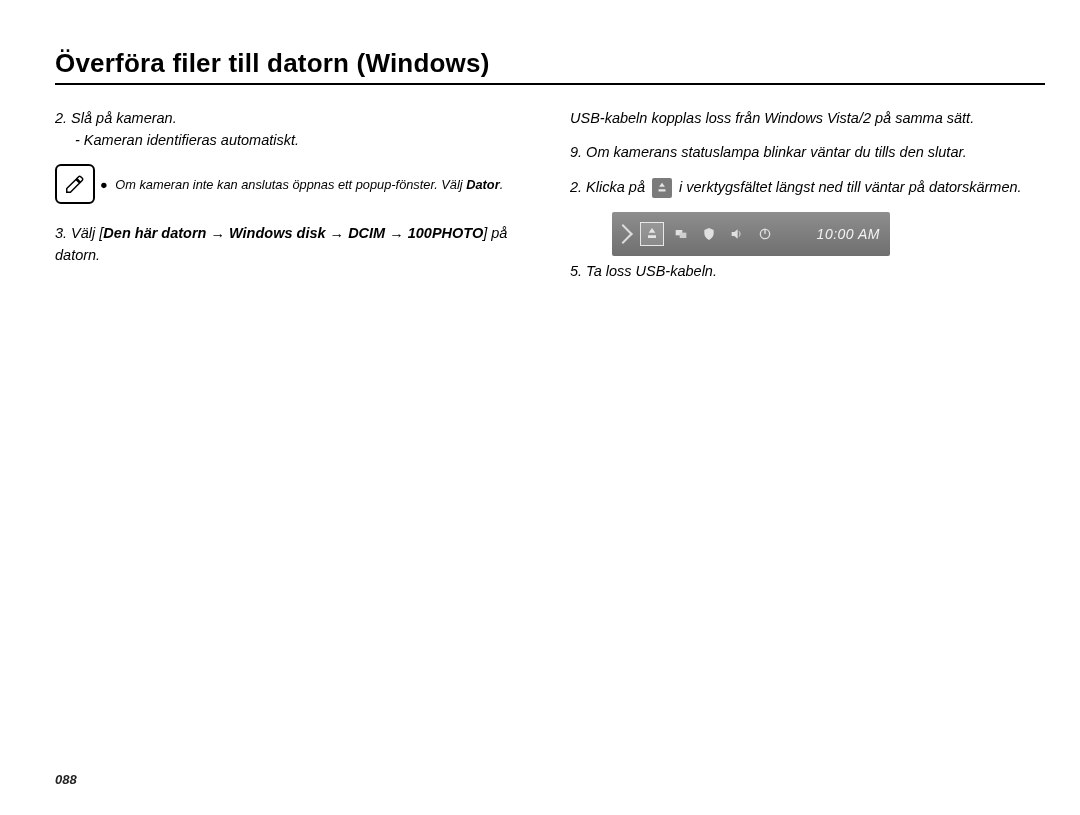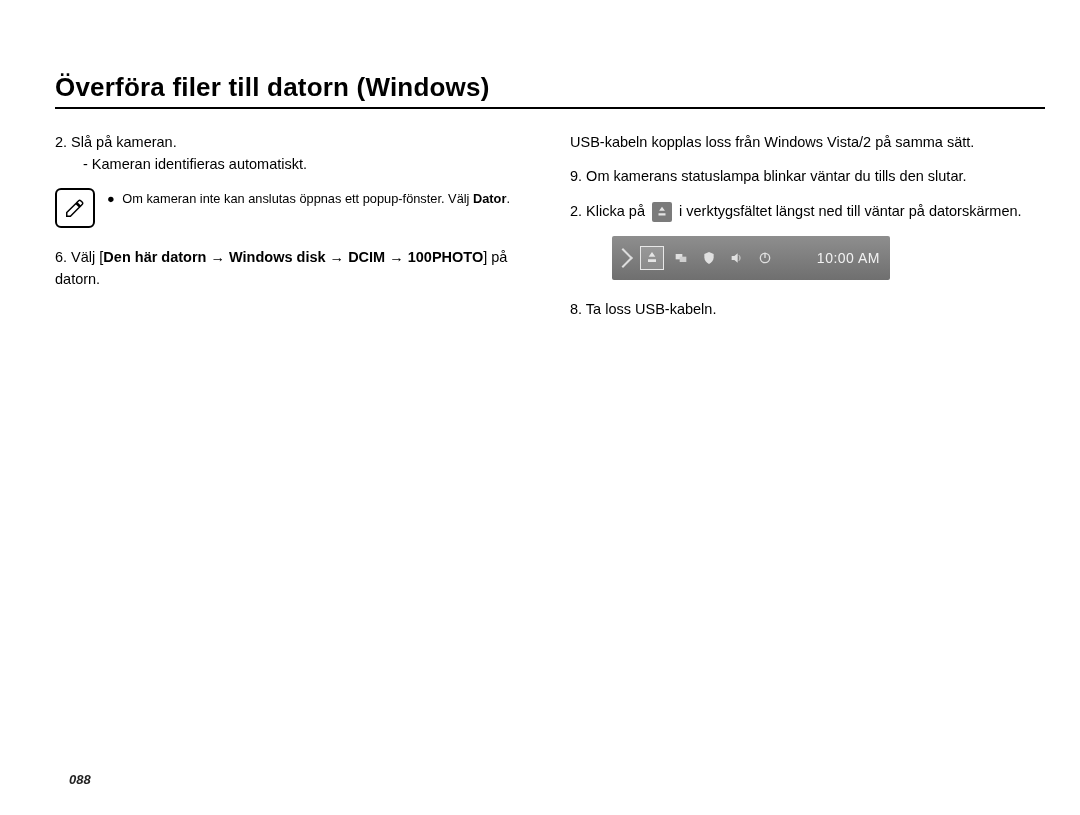--- a/index.html
+++ b/index.html
@@ -6,21 +6,21 @@
     margin: 0;
     padding: 0;
     background: #fff;
     font-family: Arial, Helvetica, sans-serif;
     color: #000;
   }
   .page {
     width: 1080px;
     height: 815px;
     box-sizing: border-box;
-    padding: 72px 35px 30px 55px;
+    padding: 48px 35px 30px 55px;
     position: relative;
   }
   h1.title {
     font-size: 26px;
     font-weight: bold;
     margin: 0 0 4px 0;
     letter-spacing: 0.2px;
   }
   .rule {
     border: none;
@@ -28,31 +28,32 @@
     margin: 0 0 22px 0;
   }
   .columns {
     display: flex;
     gap: 40px;
   }
   .col {
     flex: 1 1 0;
     font-size: 14.5px;
     line-height: 1.55;
+    font-style: italic;
   }
   .col p {
     margin: 0 0 12px 0;
   }
   .indent {
-    margin-left: 28px;
+    margin-left: 20px;
   }
   .callout {
     display: flex;
-    align-items: flex-start;
-    gap: 12px;
+    align-items: center;
+    gap: 5px;
     margin: 12px 0 18px 0;
   }
   .note-icon {
     width: 36px;
     height: 36px;
     border: 2px solid #000;
     border-radius: 6px;
     display: flex;
     align-items: center;
     justify-content: center;
@@ -83,21 +84,21 @@
   .inline-tray-icon svg { width: 14px; height: 14px; }
   .taskbar {
     width: 278px;
     height: 44px;
     background: linear-gradient(#8e8e8e, #6f6f6f);
     border-radius: 2px;
     display: flex;
     align-items: center;
     gap: 6px;
     padding: 0 10px 0 4px;
-    margin: 14px 0 18px 42px;
+    margin: 14px 0 4px 42px;
     box-sizing: border-box;
   }
   .taskbar .chev {
     width: 12px;
     height: 12px;
     border-top: 2px solid #ddd;
     border-right: 2px solid #ddd;
     transform: rotate(45deg);
     margin-right: 4px;
   }
@@ -113,21 +114,21 @@
     background: rgba(255,255,255,0.15);
   }
   .taskbar .clock {
     margin-left: auto;
     color: #f2f2f2;
     font-size: 14px;
     letter-spacing: 0.5px;
   }
   .page-number {
     position: absolute;
-    left: 69px;
+    left: 55px;
     bottom: 28px;
     font-size: 13px;
     font-style: italic;
     font-weight: bold;
     color: #222;
   }
   .bullet { margin-right:4px; }
 </style>
 </head>
 <body>
@@ -152,21 +153,21 @@
             <path d="M3 17l10-10 4 4L7 21H3v-4z M14 6l2-2c.6-.6 1.6-.6 2.2 0l1.8 1.8c.6.6.6 1.6 0 2.2l-2 2-4-4z" fill="none" stroke="#000" stroke-width="1.6"></path>
           </svg>
         </div>
         <div class="callout-text">
           <span class="bullet">●</span>
           <span>Om kameran inte kan anslutas öppnas ett popup-fönster. Välj </span><span class="bold">Dator</span><span>.</span>
         </div>
       </div>
 
       <p>
-        <span>6. Välj [</span><span class="bold">Den här datorn → Windows disk → DCIM → 100PHOTO</span><span>] på datorn.</span>
+        <span>3. Välj [</span><span class="bold">Den här datorn → Windows disk → DCIM → 100PHOTO</span><span>] på datorn.</span>
       </p>
 
     </div>
 
     <div class="col">
 
 
       <p>USB-kabeln kopplas loss från Windows Vista/2 på samma sätt.</p>
 
       <p>9. Om kamerans statuslampa blinkar väntar du tills den slutar.</p>
@@ -207,19 +208,19 @@
         </div>
         <div class="ticon">
           <svg viewBox="0 0 24 24" width="16" height="16">
               <circle cx="12" cy="12" r="7" fill="none" stroke="#e0e0e0" stroke-width="2"></circle>
               <rect x="11" y="4" width="2" height="8" fill="#e0e0e0"></rect>
             </svg>
         </div>
         <div class="clock">10:00 AM</div>
       </div>
 
-      <p>8. Ta loss USB-kabeln.</p>
+      <p>5. Ta loss USB-kabeln.</p>
     </div>
 
   </div>
 
   <div class="page-number">088</div>
 </div>
 
 </body></html>

